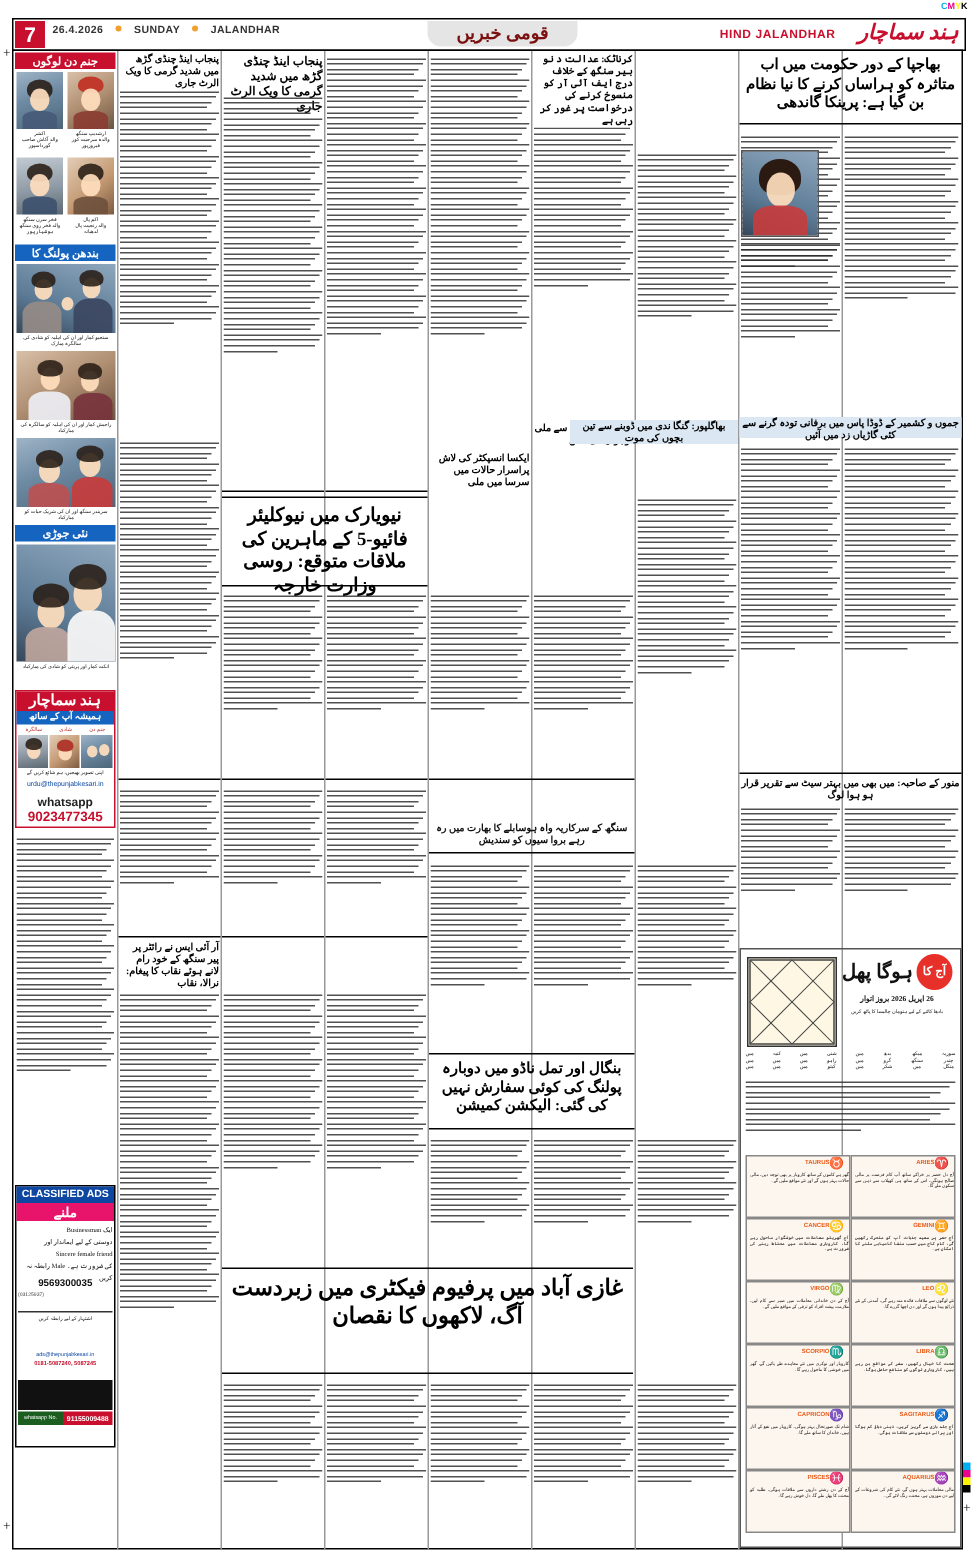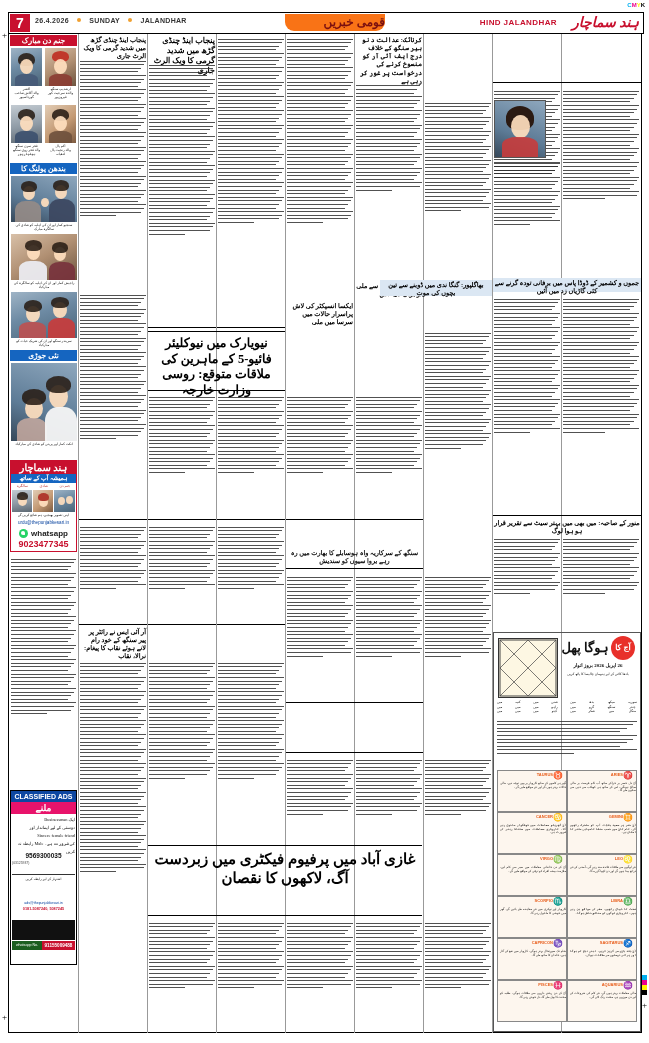--- a/index.html
+++ b/index.html
@@ -9,21 +9,21 @@
   .cmyk span{padding:0 0px;}
   .c-c{color:#00aeef}.c-m{color:#ec008c}.c-y{color:#fff200}.c-k{color:#000}
   .crop{position:absolute;font-size:9px;color:#000;}
 
   
   .masthead{position:absolute;left:8px;top:12px;width:634px;height:20px;border:1px solid #000;background:#fff;}
   .pgnum{position:absolute;left:1px;top:1px;width:20px;height:18px;background:#c8102e;color:#fff;font-family:"Liberation Sans",sans-serif;
          font-weight:bold;font-size:14px;text-align:center;line-height:18px;}
   .dateline{position:absolute;left:26px;top:4px;font-family:"Liberation Sans",sans-serif;font-size:7px;font-weight:bold;color:#333;letter-spacing:.3px;}
   .dot{display:inline-block;width:4px;height:4px;border-radius:50%;background:#f0a030;margin:0 6px;vertical-align:1px;}
-  .sectiontab{position:absolute;left:276px;top:1px;width:100px;height:17px;background:#f97316;border-radius:0 0 9px 9px;text-align:right;}
+  .sectiontab{position:absolute;left:276px;top:1px;width:100px;height:17px;background:#e5e5e5;border-radius:0 0 9px 9px;text-align:center;}
   .sectiontab .t{font-size:12px;font-weight:bold;color:#7a1010;line-height:17px;direction:rtl;}
   .brandeng{position:absolute;right:86px;top:5px;font-family:"Liberation Sans",sans-serif;font-size:8px;font-weight:bold;color:#c8102e;letter-spacing:.4px;}
   .brandurdu{position:absolute;right:4px;top:1px;font-size:14px;font-weight:bold;color:#c8102e;direction:rtl;line-height:18px;font-style:italic;}
   .rule-v{position:absolute;width:1px;background:#999;}
   .rule-h{position:absolute;height:1px;background:#000;}
   .thin-h{position:absolute;height:1px;background:#666;}
   
   .lines{overflow:hidden;}
   .lines i{display:block;height:1px;background:#2b2b2b;margin:2.6px 0;opacity:.82;}
   .lines i:nth-child(4n){width:88%}
@@ -57,21 +57,21 @@
   .railhdr{position:absolute;text-align:center;color:#fff;font-weight:bold;direction:rtl;font-size:7.5px;line-height:11px;}
   .railhdr.red{background:#c8102e;}
   .railhdr.blue{background:#1565c0;}
   .railcap{position:absolute;direction:rtl;text-align:center;font-size:3.4px;line-height:4.1px;color:#111;}
 
   
   .box{position:absolute;box-sizing:border-box;border:1px solid #000;}
   .box-red{border:1px solid #c8102e;}
   .pinkband{position:absolute;background:#e8136b;color:#fff;text-align:center;font-weight:bold;direction:rtl;}
   .classhdr{position:absolute;background:#0d47a1;color:#fff;font-family:"Liberation Sans",sans-serif;font-weight:bold;font-size:7px;text-align:center;line-height:11px;}
-  .wa{position:absolute;display:flex;align-items:center;justify-content:center;gap:3px;}
+  .wa{position:absolute;display:flex;align-items:center;justify-content:center;gap:3px;flex-direction:column;}
   .wa-ic{width:9px;height:9px;border-radius:50%;background:#25d366;display:inline-block;position:relative;}
   .wa-ic:after{content:"";position:absolute;left:2.4px;top:2.2px;width:4px;height:4px;border-radius:50% 50% 10% 50%;background:#fff;}
   .wa-txt{font-family:"Liberation Sans",sans-serif;font-weight:bold;font-size:8px;color:#222;}
   .phone{position:absolute;text-align:center;color:#c8102e;font-family:"Liberation Sans",sans-serif;font-weight:bold;font-size:9px;}
   .email{position:absolute;text-align:center;color:#0d47a1;font-family:"Liberation Sans",sans-serif;font-size:4.6px;}
 
   
   .horo-badge{position:absolute;border-radius:50%;background:#e8302a;color:#fff;font-weight:bold;direction:rtl;text-align:center;}
   .horo-title{position:absolute;direction:rtl;text-align:center;font-weight:bold;color:#111;}
   .kundli{position:absolute;border:1px solid #333;background:#fdf7e3;}
@@ -112,21 +112,21 @@
 
   <div class="rule-v" style="left:78px;top:34px;height:999px;"></div>
   <div class="rule-v" style="left:147px;top:34px;height:999px;"></div>
   <div class="rule-v" style="left:216px;top:34px;height:999px;"></div>
   <div class="rule-v" style="left:285px;top:34px;height:999px;"></div>
   <div class="rule-v" style="left:354px;top:34px;height:999px;"></div>
   <div class="rule-v" style="left:423px;top:34px;height:999px;"></div>
   <div class="rule-v" style="left:492px;top:34px;height:999px;"></div>
   <div class="rule-v" style="left:561px;top:34px;height:999px;"></div>
 
-  <div class="railhdr red" style="left:10px;top:35px;width:67px;">جنم دن مبارک</div>
+  <div class="railhdr red" style="left:10px;top:35px;width:67px;">جنم دن لوگوں</div>
 
   <div class="photo ph-a" style="left:11px;top:48px;width:31px;height:38px;">
     <div class="hair" style="left:7px;top:5px;width:17px;height:13px;"></div>
     <div class="face" style="left:9px;top:11px;width:13px;height:15px;"></div>
     <div class="torso" style="left:4px;top:26px;width:23px;height:12px;background:rgba(70,90,120,.9);"></div>
   </div>
   <div class="photo ph-b" style="left:45px;top:48px;width:31px;height:38px;">
     <div class="hair" style="left:7px;top:3px;width:17px;height:11px;background:#c0392b;"></div>
     <div class="face" style="left:9px;top:11px;width:13px;height:15px;"></div>
     <div class="torso" style="left:4px;top:26px;width:23px;height:12px;background:rgba(140,60,50,.9);"></div>
@@ -792,20 +792,21 @@
 
   <div class="rule-h" style="left:148px;top:331px;width:137px;"></div>
   <div class="hl h2" style="position:absolute;left:149px;top:336px;width:135px;">نیویارک میں نیوکلیئر فائیو-5 کے ماہرین کی ملاقات متوقع: روسی وزارت خارجہ</div>
   <div class="rule-h" style="left:148px;top:390px;width:137px;"></div>
 
   <div class="rule-h" style="left:286px;top:519px;width:137px;"></div>
   <div class="hl h5" style="position:absolute;left:287px;top:549px;width:135px;color:#111;">سنگھ کے سرکاریہ واہ ہوسابلے کا بھارت میں رہ رہے بروا سیوں کو سندیش</div>
   <div class="rule-h" style="left:286px;top:568px;width:137px;"></div>
 
   <div class="rule-h" style="left:286px;top:702px;width:137px;"></div>
+  <div class="hl h3" style="position:absolute;left:287px;top:707px;width:135px;">بنگال اور تمل ناڈو میں دوبارہ پولنگ کی کوئی سفارش نہیں کی گئی: الیکشن کمیشن</div>
   <div class="rule-h" style="left:286px;top:752px;width:137px;"></div>
 
   <div class="rule-h" style="left:148px;top:845px;width:274px;"></div>
   <div class="hl h1" style="position:absolute;left:149px;top:850px;width:272px;">غازی آباد میں پرفیوم فیکٹری میں زبردست آگ، لاکھوں کا نقصان</div>
   <div class="rule-h" style="left:148px;top:915px;width:274px;"></div>
 
   <div class="lines" style="position:absolute;left:287px;top:36px;width:66px;height:285px;">
     <i></i>
       <i></i>
       <i></i>
@@ -1215,20 +1216,21 @@
       <i></i>
       <i></i>
       <i></i>
       <i></i>
       <i class="short"></i>
   </div>
 
   <div style="position:absolute;left:380px;top:280px;width:112px;height:16px;background:#dbe7f3;"></div>
   <div class="hl h5" style="position:absolute;left:381px;top:281px;width:110px;">بھاگلپور: گنگا ندی میں ڈوبنے سے تین بچوں کی موت</div>
 
+  <div class="hl h3" style="position:absolute;left:494px;top:38px;width:146px;">بھاجپا کے دور حکومت میں اب متاثرہ کو ہراساں کرنے کا نیا نظام بن گیا ہے: پرینکا گاندھی</div>
   <div class="rule-h" style="left:493px;top:82px;width:148px;"></div>
 
   <div class="lines" style="position:absolute;left:494px;top:88px;width:66px;height:150px;">
     <i></i>
       <i></i>
       <i></i>
       <i></i>
       <i></i>
       <i></i>
       <i></i>

